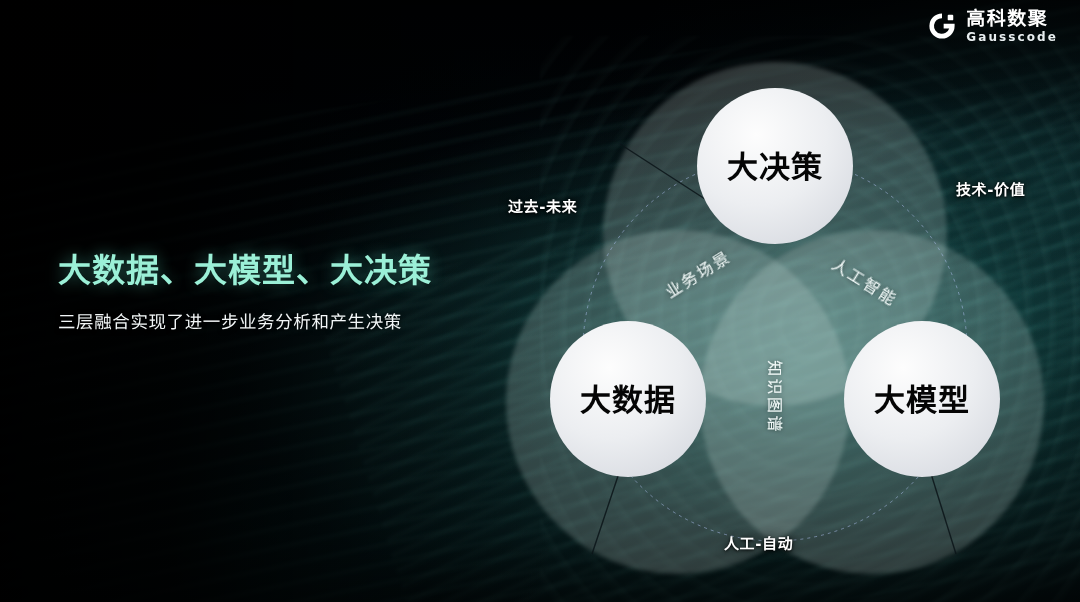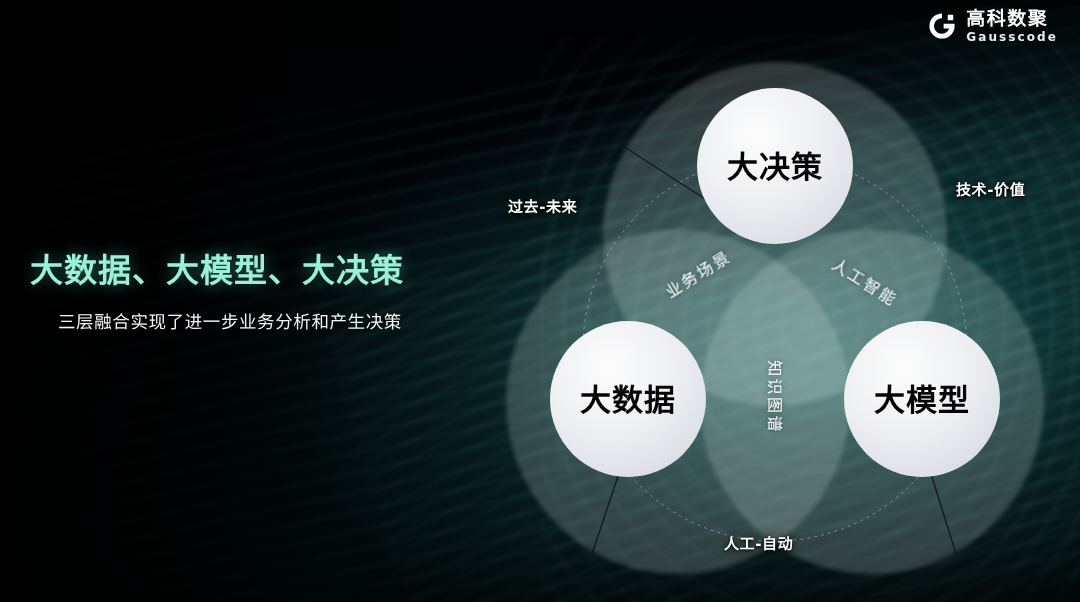--- a/index.html
+++ b/index.html
@@ -92,20 +92,21 @@
     margin-top:3px; font-weight:700;
   }
 
   
   .left-block { position:absolute; left:30px; top:252px; z-index:30; width:430px; }
   .headline {
     font-size:33px; font-weight:700; color:#9bf0d7;
     letter-spacing:1px; line-height:1.18;
     text-shadow:0 0 16px rgba(90,220,195,0.45), 0 2px 4px rgba(0,0,0,0.9);
     white-space:nowrap;
+    text-align:center;
   }
   .subline {
     font-size:17.5px; color:#f2f6f7; font-weight:400;
     letter-spacing:0.6px; line-height:1.05;
     text-shadow:0 1px 5px rgba(0,0,0,0.95);
     white-space:nowrap;
     margin-left:28px;
   }
   .subline.one { margin-top:22px; }
   .subline.two { margin-top:26px; }

